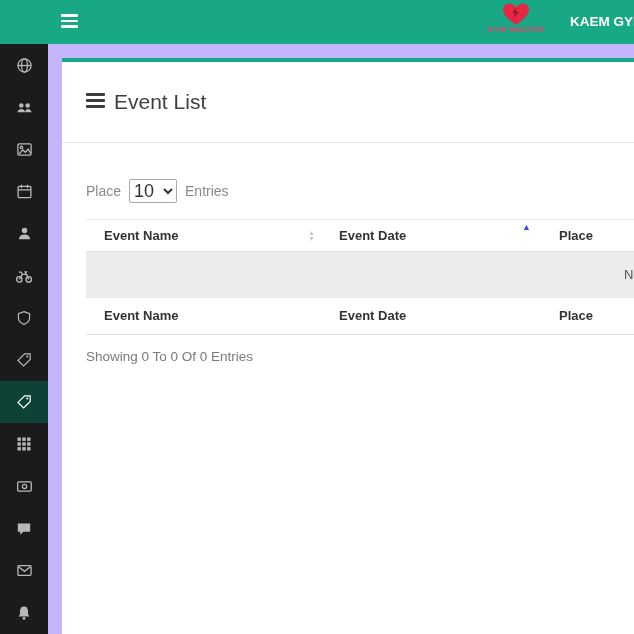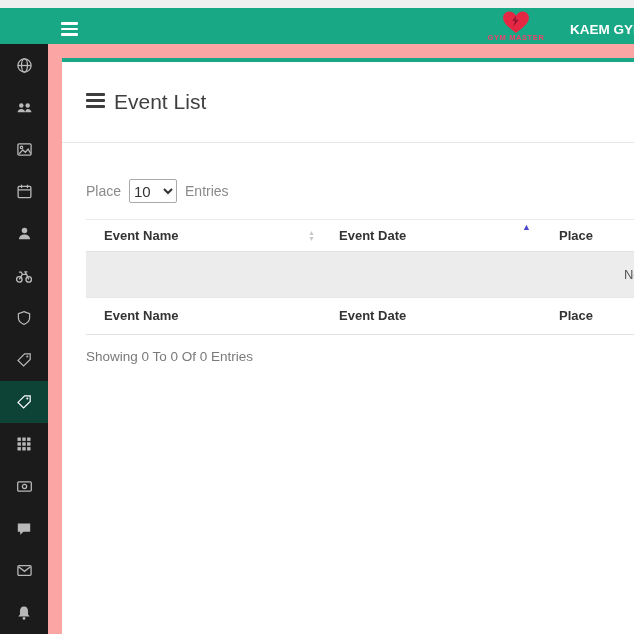--- a/index.html
+++ b/index.html
@@ -1,53 +1,53 @@
 <!DOCTYPE html>
 <html><head>
 <meta charset="utf-8">
 <style>
   * { margin:0; padding:0; box-sizing:border-box; }
   html,body { width:634px; height:634px; overflow:hidden; background:#f0f0f0;
               font-family:"Liberation Sans", sans-serif; }
 
   
-  .topbar { position:absolute; left:0; top:8px; width:100%; height:36px;
+  .topbar { position:absolute; left:0; top:0; width:100%; height:44px;
             background:#19a886; z-index:20; }
   .hamburger-btn { position:absolute; left:61px; top:14px; width:18px; height:16px;
                    cursor:pointer; background:none; border:none; }
   .hamburger-btn i { display:block; width:17px; height:2.6px; background:#fff;
                      margin-bottom:3px; border-radius:1px; }
   .logo { position:absolute; left:486px; top:2px; width:60px; text-align:center; cursor:pointer; }
   .logo-text { display:block; font-size:7.5px; font-weight:bold; color:#ee3f68;
                letter-spacing:.6px; margin-top:-1px; white-space:nowrap; }
   .brand { position:absolute; left:570px; top:0; height:44px; line-height:44px;
            color:#fff; font-weight:bold; font-size:13.5px; white-space:nowrap; }
 
   
   .sidebar { position:absolute; left:0; top:44px; width:48px; bottom:0;
              background:#1b1b1b; display:flex; flex-direction:column; z-index:10; }
   .sidebar-item { flex:1; display:flex; align-items:center; justify-content:center;
                   cursor:pointer; }
   .sidebar-item.active { background:#0d4236; }
 
   
   .main { position:absolute; left:48px; top:44px; right:0; bottom:0;
-          background:#fca5a5; overflow:hidden; }
+          background:#c4b5fd; overflow:hidden; }
   .card { position:absolute; left:14px; top:14px; width:1276px; min-height:900px;
           background:#fff; border-top:4px solid #19a886; padding:0 24px; }
 
   .title-row { display:flex; align-items:center; gap:9px; margin-top:26px; height:28px; }
   .title-bars i { display:block; width:19px; height:3px; background:#3d3d3d;
                   margin-bottom:3.2px; border-radius:1px; }
   .page-title { font-size:21px; color:#3f3f3f; font-weight:400; }
   .divider { border:none; border-top:1px solid #e6e6e6; margin:26px -24px 0 -24px; }
 
   .show-row { margin-top:36px; display:flex; align-items:center; gap:8px;
               color:#8a8a8a; font-size:14px; }
-  .show-row select { width:48px; height:24px; font-size:15px; color:#333;
+  .show-row select { width:48px; height:24px; font-size:18px; color:#333;
                      border:1px solid #a9a9a9; border-radius:2px; background:#fff; }
 
   table.datatable { width:100%; border-collapse:collapse; margin-top:16px; }
   col.c1 { width:235px; } col.c2 { width:220px; }
   thead th { text-align:left; font-size:13px; font-weight:bold; color:#333;
              padding:8px 18px; border-top:1px solid #ebebeb;
              border-bottom:1px solid #e2e2e2; position:relative; cursor:pointer; }
   .sort-both { position:absolute; right:6px; top:50%; transform:translateY(-50%);
                display:flex; flex-direction:column; align-items:center;
                color:#c9c9c9; font-size:7px; line-height:6.5px; }

